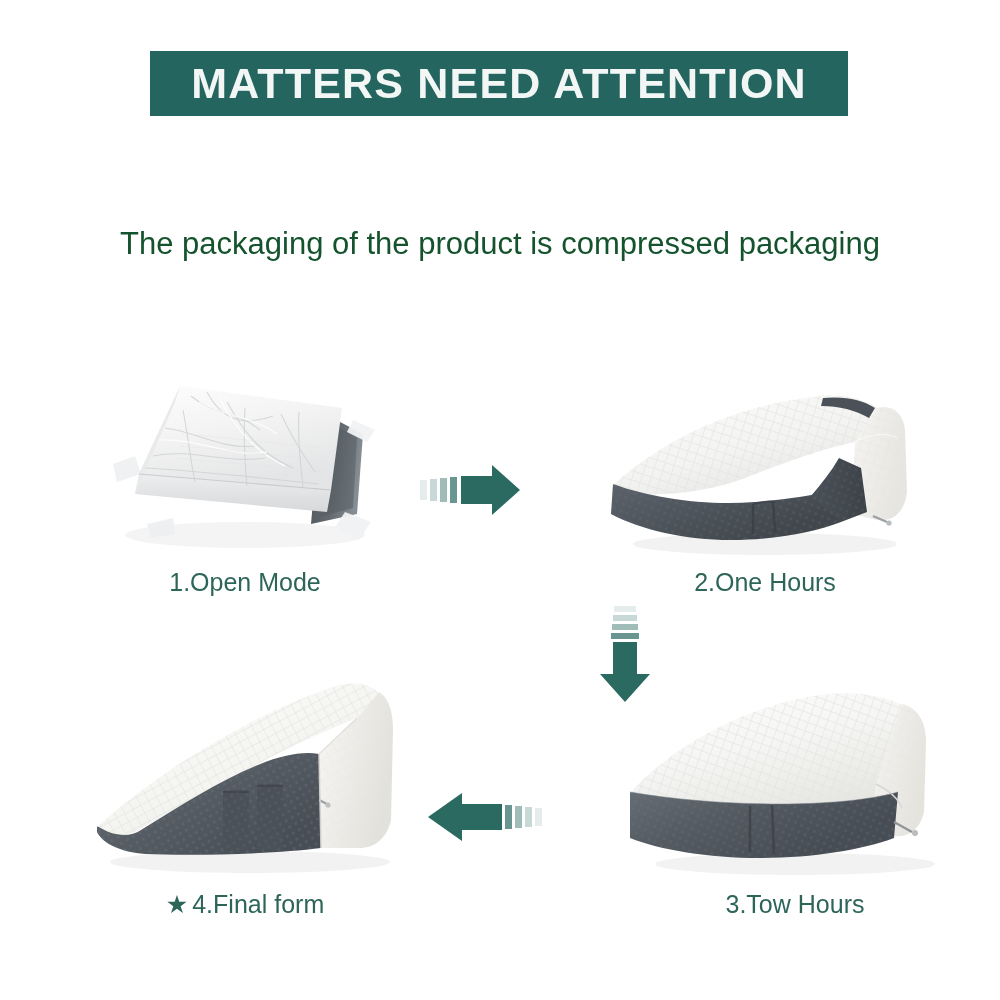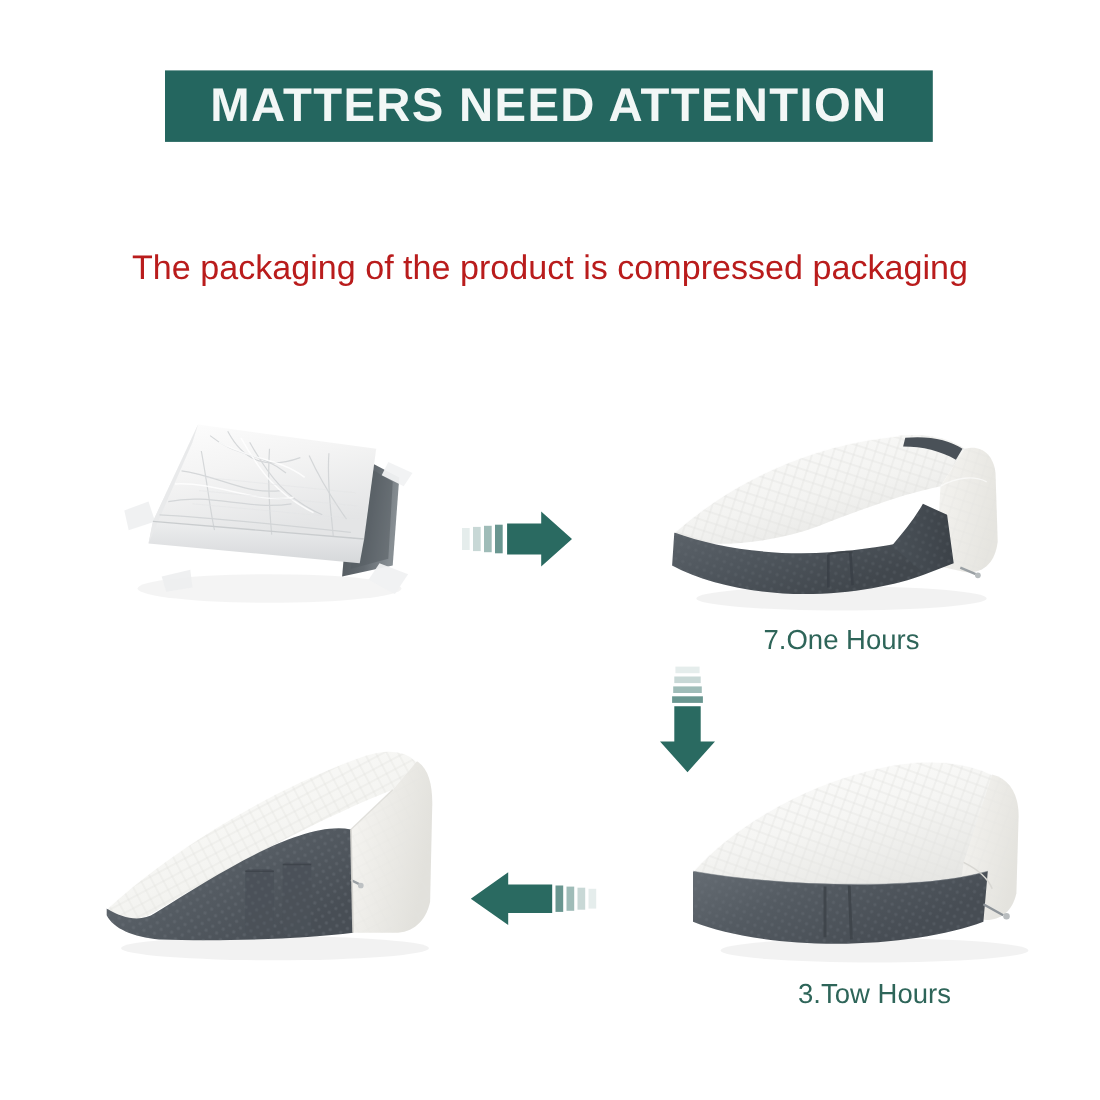--- a/index.html
+++ b/index.html
@@ -13,21 +13,21 @@
     position: relative;
     overflow: hidden;
     font-family: "Liberation Sans", sans-serif;
     -webkit-font-smoothing: antialiased;
   }
 
   
   #header-banner {
     position: absolute;
     left: 150px;
-    top: 64px;
+    top: 51px;
     width: 698px;
     height: 65px;
     background: #24665F;
     display: flex;
     align-items: center;
     justify-content: center;
   }
   #header-title {
     color: #F2F7F6;
     font-size: 43px;
@@ -38,21 +38,21 @@
     font-family: "Liberation Sans", sans-serif;
   }
 
   
   #subtitle {
     position: absolute;
     left: 20px;
     top: 222px;
     width: 960px;
     text-align: center;
-    color: #b91c1c;
+    color: #14532d;
     font-size: 31px;
     line-height: 1.42;
     font-weight: 400;
     font-family: "Liberation Sans", sans-serif;
   }
   #subtitle .line { display: block; }
 
   
   .step {
     position: absolute;
@@ -170,20 +170,23 @@
 
       <g stroke="#E2E3E5" stroke-width="0.6" fill="none" opacity="0.7">
         <path d="M92 62 L228 76"></path>
           <path d="M86 74 L230 88"></path>
         <path d="M80 86 L232 100"></path>
       </g>
 
       <path d="M44 102 L236 118" stroke="#C9CCCE" stroke-width="1.2" fill="none"></path>
     </svg>
   </div>
+  <div class="step-caption">
+    <span>1.Open Mode</span>
+  </div>
 </div>
 
 <div class="step" id="step2">
   <div class="step-figure">
     <svg viewBox="0 0 320 185" width="320" height="185" xmlns="http://www.w3.org/2000/svg">
       <defs>
         <linearGradient id="p2top" x1="0.1" y1="0" x2="0.8" y2="1">
           <stop offset="0%" stop-color="#FCFCFB"></stop>
           <stop offset="55%" stop-color="#F3F3F1"></stop>
           <stop offset="100%" stop-color="#E3E3E1"></stop>
@@ -235,21 +238,21 @@
       <path d="M148 132 C156 130 164 129 170 130" stroke="#3A4046" stroke-width="2" fill="none" opacity="0.7"></path>
 
       <path d="M268 144 L282 150" stroke="#9AA0A4" stroke-width="2.2" fill="none"></path>
       <circle cx="284" cy="151" r="2.6" fill="#B7BCBE"></circle>
 
       <path d="M8 112 C60 66 130 32 212 24" stroke="#FFFFFF" stroke-width="1.6" fill="none" opacity="0.85"></path>
       <path d="M250 70 C264 62 280 60 292 66" stroke="#FFFFFF" stroke-width="1.2" fill="none" opacity="0.6"></path>
     </svg>
   </div>
   <div class="step-caption">
-    <span>7.One Hours</span>
+    <span>2.One Hours</span>
   </div>
 </div>
 
 <div class="step" id="step3">
   <div class="step-figure">
     <svg viewBox="0 0 330 205" width="330" height="205" xmlns="http://www.w3.org/2000/svg">
       <defs>
         <linearGradient id="p3top" x1="0.15" y1="0" x2="0.75" y2="1">
           <stop offset="0%" stop-color="#FDFDFC"></stop>
           <stop offset="50%" stop-color="#F5F5F3"></stop>
@@ -354,20 +357,23 @@
       <path d="M148 120 H174 M182 114 H208" stroke="#3C4248" stroke-width="1.4" fill="none" opacity="0.8"></path>
 
       <path d="M244 128 L252 132" stroke="#9AA0A4" stroke-width="2.2" fill="none"></path>
       <circle cx="253" cy="133" r="2.6" fill="#BDC1C3"></circle>
 
       <path d="M22 154 C70 110 160 48 258 14 C278 8 294 10 304 20" stroke="#FFFFFF" stroke-width="1.8" fill="none" opacity="0.9"></path>
       <path d="M244 82 L246 176" stroke="#D6D5D0" stroke-width="1.6" fill="none" opacity="0.9"></path>
       <path d="M282 46 L244 82" stroke="#DBDAD5" stroke-width="1.2" fill="none" opacity="0.8"></path>
     </svg>
   </div>
+  <div class="step-caption">
+    <span class="star-icon">★</span><span>4.Final form</span>
+  </div>
 </div>
 
 <div class="arrow" id="arrow-1-2">
   <svg viewBox="0 0 104 56" width="104" height="56" xmlns="http://www.w3.org/2000/svg">
 
     <rect x="2" y="18" width="7" height="20" fill="#2A6A61" opacity="0.12"></rect>
     <rect x="12" y="17" width="7" height="22" fill="#2A6A61" opacity="0.26"></rect>
     <rect x="22" y="16" width="7" height="24" fill="#2A6A61" opacity="0.45"></rect>
     <rect x="32" y="15" width="7" height="26" fill="#2A6A61" opacity="0.70"></rect>
 

